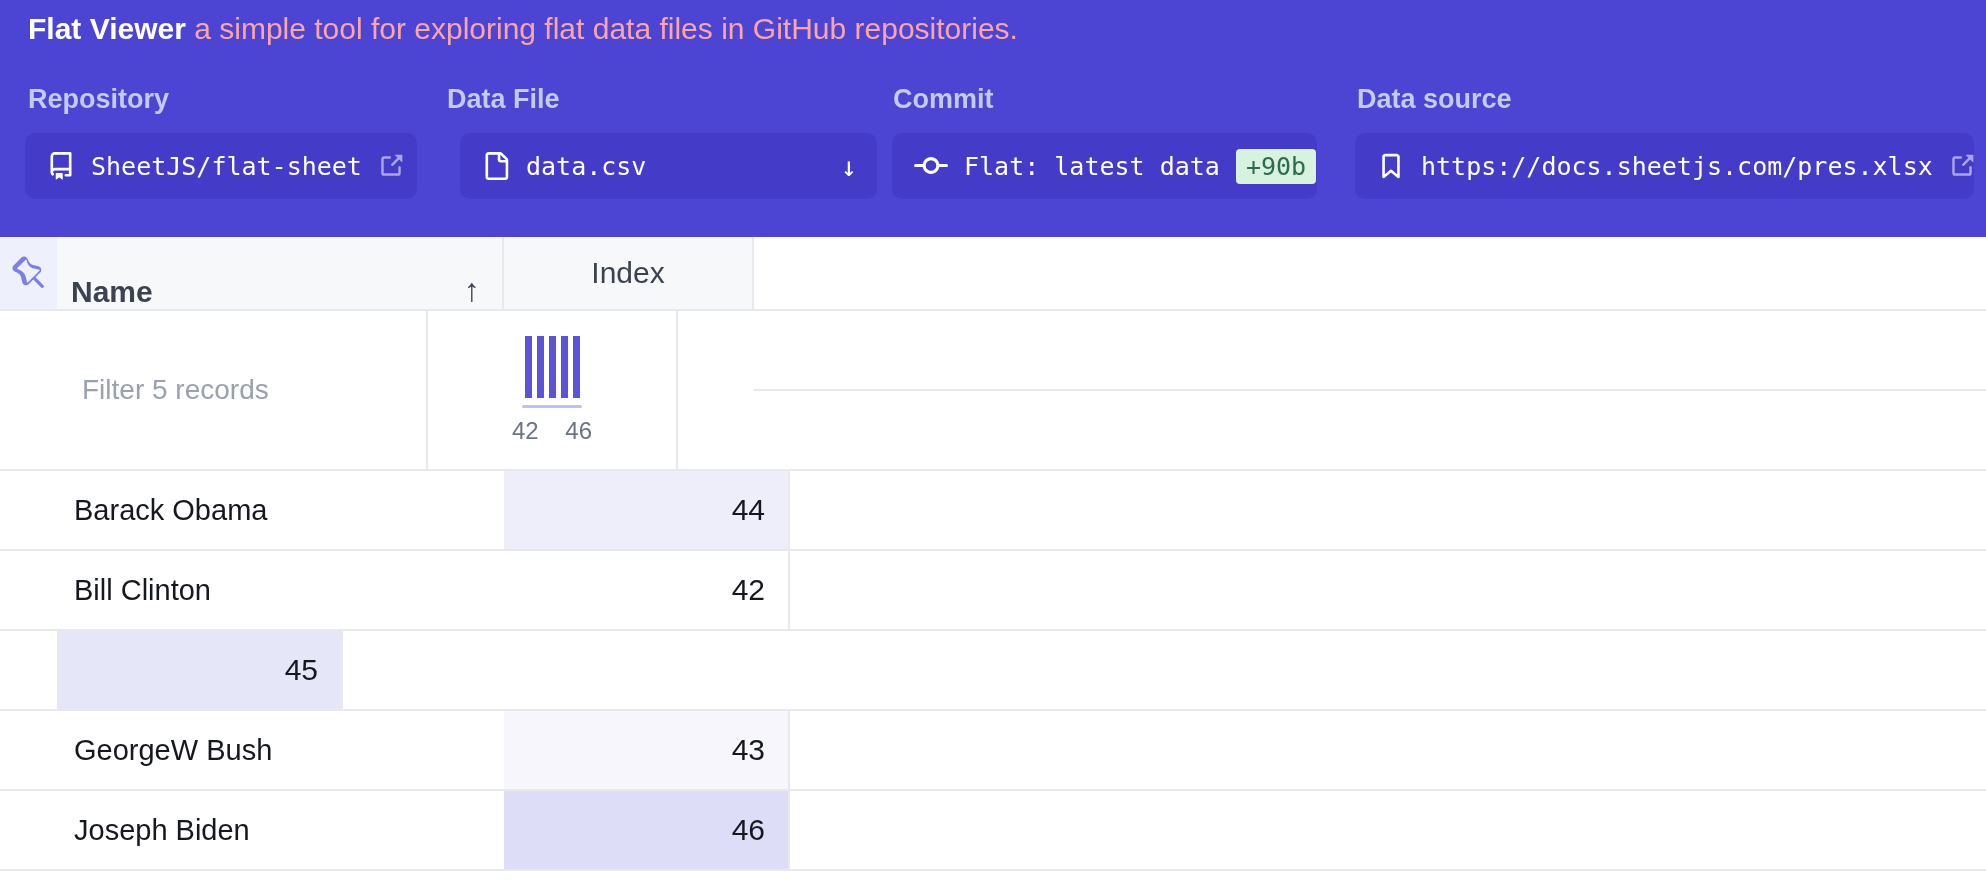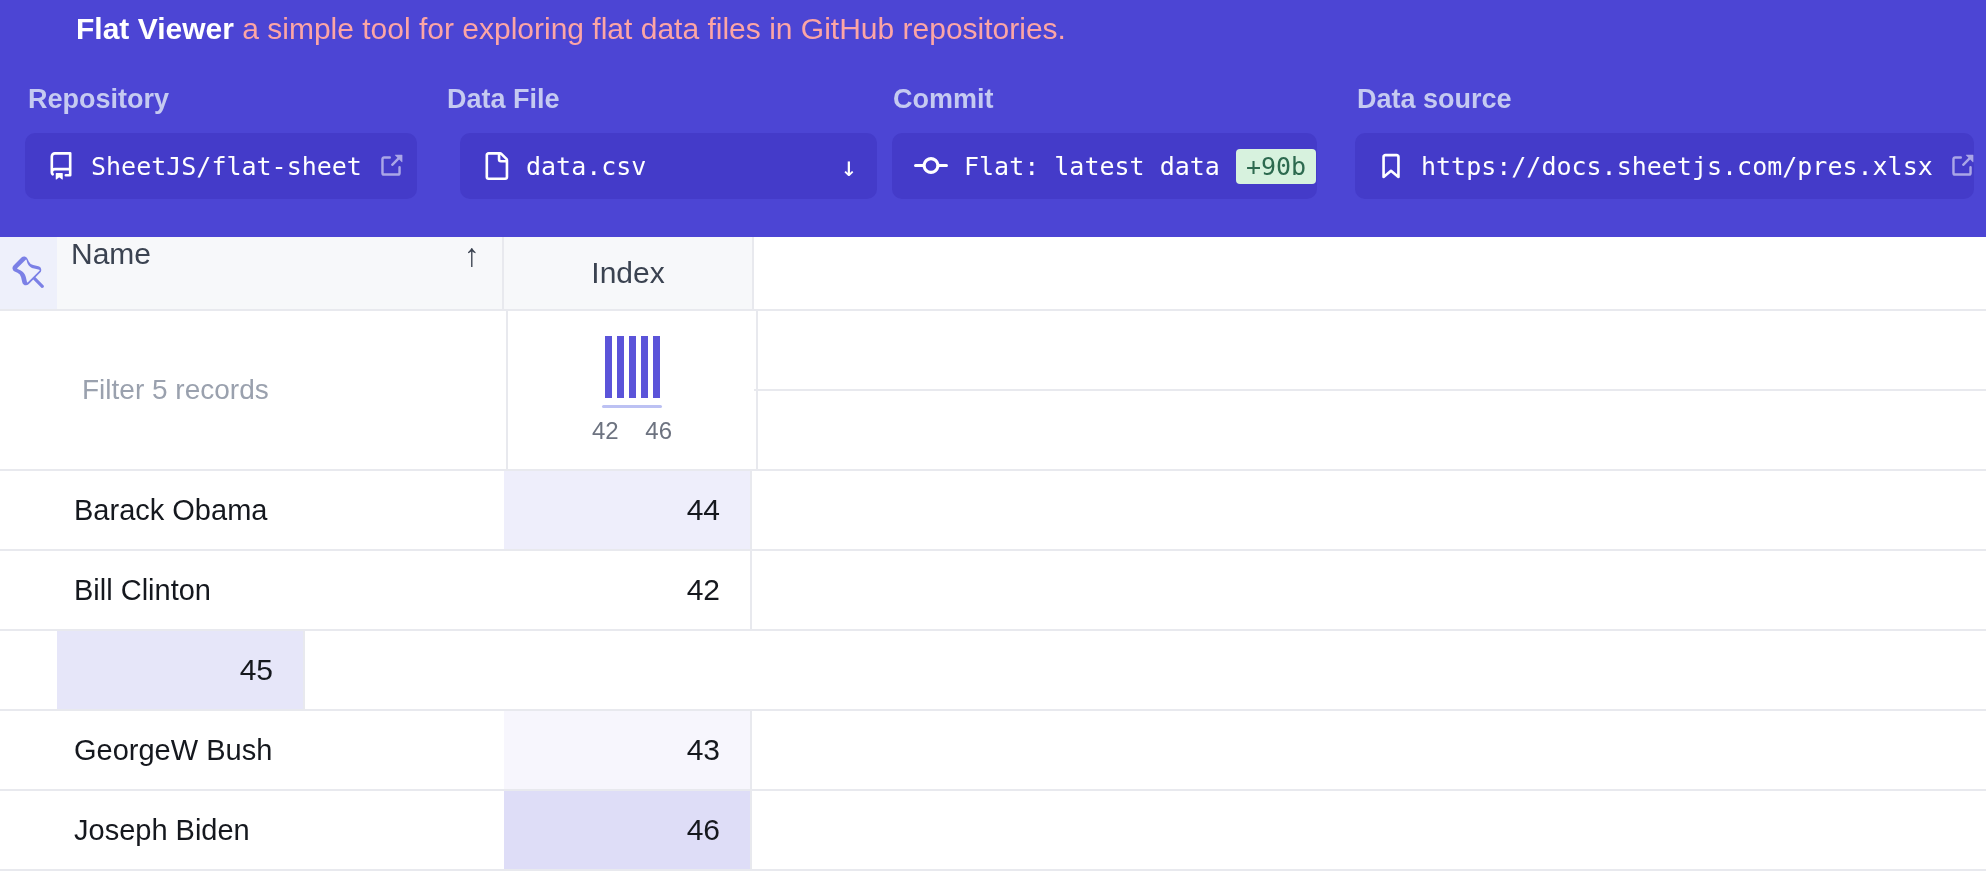--- a/index.html
+++ b/index.html
@@ -2,72 +2,72 @@
 <html><head>
 <meta charset="utf-8">
 <style>
   html,body{margin:0;padding:0;background:#ffffff;width:1986px;height:888px;overflow:hidden;
     font-family:"Liberation Sans",sans-serif;}
   .app{position:relative;width:1986px;height:888px;}
 
   
   .topbar{position:relative;height:237px;background:#4c45d4;}
   .title-line{position:absolute;left:28px;top:12px;font-size:30px;line-height:34px;color:#ffffff;white-space:nowrap;}
-  .title-strong{font-weight:700;color:#ffffff;margin-left:48px;}
+  .title-strong{font-weight:700;color:#ffffff;}
   .title-sub{font-weight:400;color:#fca5a5;}
   .field-label{position:absolute;top:84px;font-size:27px;font-weight:600;color:#c5caf1;}
   .lab-repo{left:28px}.lab-file{left:447px}.lab-commit{left:893px}.lab-source{left:1357px}
   .btn{position:absolute;top:133px;height:66px;background:#443bc9;border-radius:10px;
     display:flex;align-items:center;gap:16px;box-sizing:border-box;padding:0 20px 0 22px;
     color:#ffffff;font-family:"DejaVu Sans Mono",monospace;font-size:25px;white-space:nowrap;cursor:pointer;}
   .btn-repo{left:25px;width:392px}
   .btn-file{left:460px;width:417px}
   .btn-commit{left:892px;width:425px}
   .btn-source{left:1355px;width:619px}
   .octicon{flex:none;fill:#ffffff;}
   .ext-icon{flex:none;fill:rgba(255,255,255,0.55);margin-left:auto;}
   .dd-arrow{margin-left:auto;font-size:27px;color:#ffffff;}
   .diff-badge{margin-left:auto;background:#d7f2de;color:#2d6a4f;border-radius:4px;
     padding:3px 10px;font-size:25px;line-height:29px;}
 
   
   .thead{display:flex;height:74px;background:#ffffff;border-bottom:2px solid #e8e9ee;box-sizing:border-box;}
   .th-pin{width:57px;flex:none;background:#eef0fb;display:flex;align-items:center;justify-content:center;cursor:pointer;}
-  .th-name{width:447px;flex:none;background:#f7f8fa;display:flex;align-items:flex-start;
+  .th-name{width:447px;flex:none;background:#f7f8fa;display:flex;align-items:flex-end;
     padding:0 22px 0 14px;box-sizing:border-box;border-right:2px solid #e8e9ee;
-    font-size:30px;font-weight:400;color:#3b4351;cursor:pointer;}
+    font-size:30px;font-weight:700;color:#3b4351;cursor:pointer;}
   .sort-arrow{margin-left:auto;font-size:32px;color:#3b4351;}
   .th-index{width:250px;flex:none;background:#f7f8fa;display:flex;align-items:center;justify-content:center;
     border-right:2px solid #e8e9ee;box-sizing:border-box;
     font-size:30px;font-weight:500;color:#3b4351;cursor:pointer;}
   .th-rest{flex:1;background:#ffffff;}
 
   
   .tbody{position:relative;height:560px;}
   .grid-layer{position:absolute;inset:0;}
   .grid-row{height:80px;box-sizing:border-box;border-bottom:2px solid #e8e9ee;}
   .cols-overlay{position:absolute;top:0;left:0;width:754px;}
   .filter-row{height:160px;background:#ffffff;display:flex;box-sizing:border-box;border-bottom:2px solid #e8e9ee;}
-  .filter-cell{width:508px;flex:none;border-right:2px solid #e8e9ee;box-sizing:border-box;display:flex;align-items:flex-end;}
+  .filter-cell{width:428px;flex:none;border-right:2px solid #e8e9ee;box-sizing:border-box;display:flex;align-items:flex-end;}
   .filter-cell input{border:none;outline:none;background:transparent;width:100%;height:100%;
     padding:0 20px 0 82px;font-size:28px;color:#32363e;font-family:"Liberation Sans",sans-serif;}
   .filter-cell input::placeholder{color:#9aa1ae;}
   .hist-cell{width:250px;flex:none;border-right:2px solid #e8e9ee;box-sizing:border-box;
     display:flex;flex-direction:column;align-items:center;justify-content:center;cursor:pointer;}
   .hist-bars{display:flex;align-items:flex-end;gap:5px;height:62px;}
   .hist-bar{width:7px;background:#5b54d9;}
   .hist-base{width:60px;height:3px;border-radius:2px;background:#bcc1f3;margin-top:7px;}
   .hist-labels{display:flex;justify-content:space-between;width:80px;margin-top:9px;
     font-size:24px;color:#6d7380;}
   .data-row{height:80px;background:#ffffff;display:flex;box-sizing:border-box;border-bottom:2px solid #e8e9ee;}
   .cell-pinpad{width:57px;flex:none;}
   .cell-name{width:447px;flex:none;display:flex;align-items:center;padding-left:17px;box-sizing:border-box;
     font-size:29px;color:#15181e;}
-  .cell-index{width:248px;flex:none;display:flex;align-items:center;justify-content:flex-end;
-    padding-right:30px;box-sizing:border-box;border-right:2px solid #e8e9ee;
+  .cell-index{width:286px;flex:none;display:flex;align-items:center;justify-content:flex-end;
+    padding-right:23px;box-sizing:border-box;border-right:2px solid #e8e9ee;
     font-size:30px;color:#15181e;}
 </style>
 </head>
 <body>
 
 <div class="app">
 
   <div class="topbar">
     <div class="title-line">
       <span class="title-strong">Flat Viewer</span>

